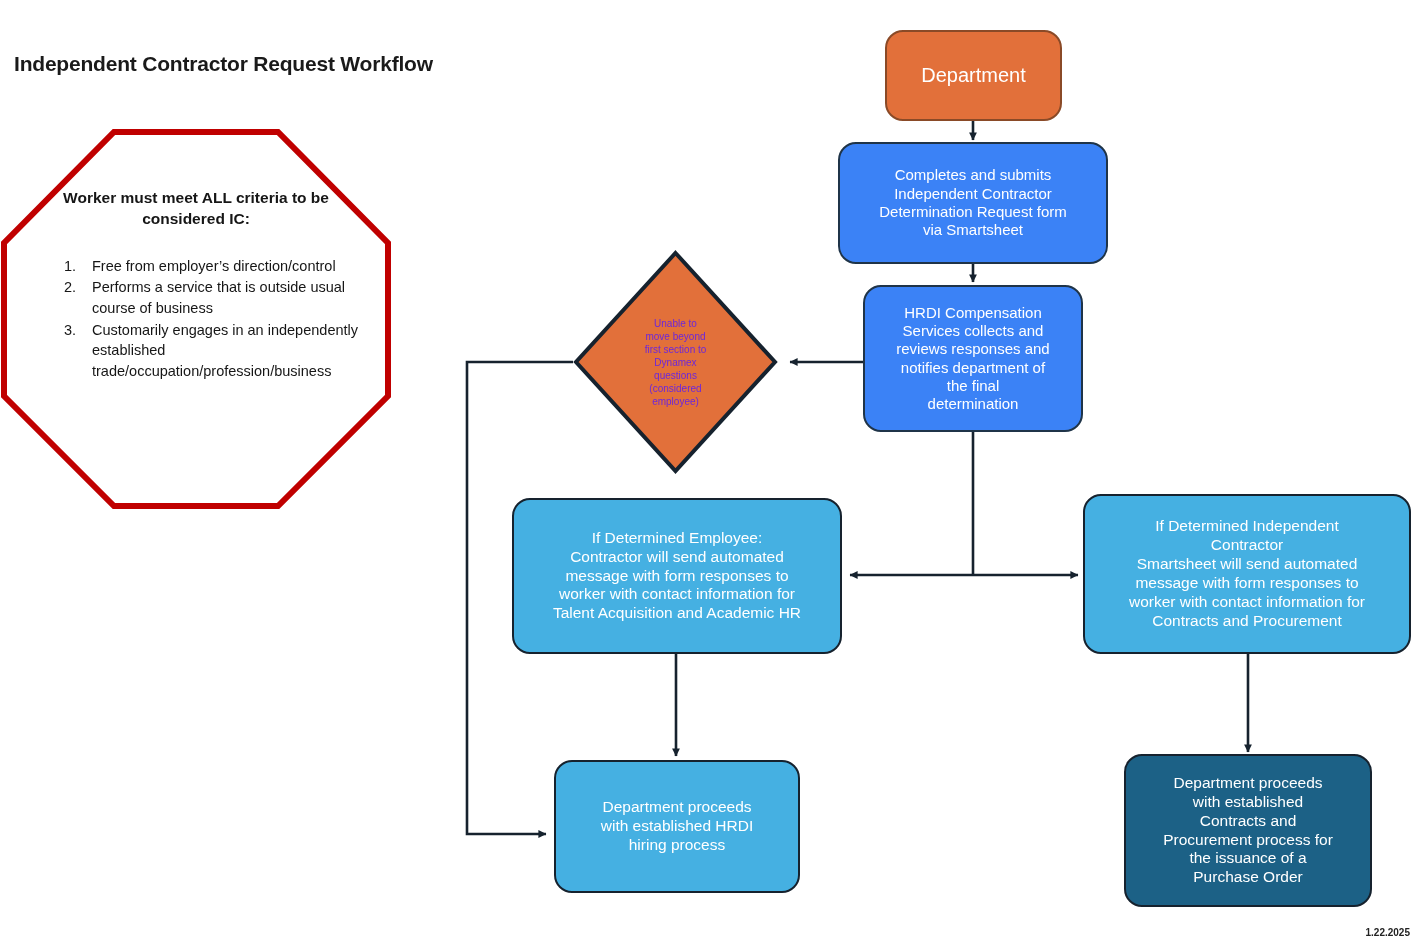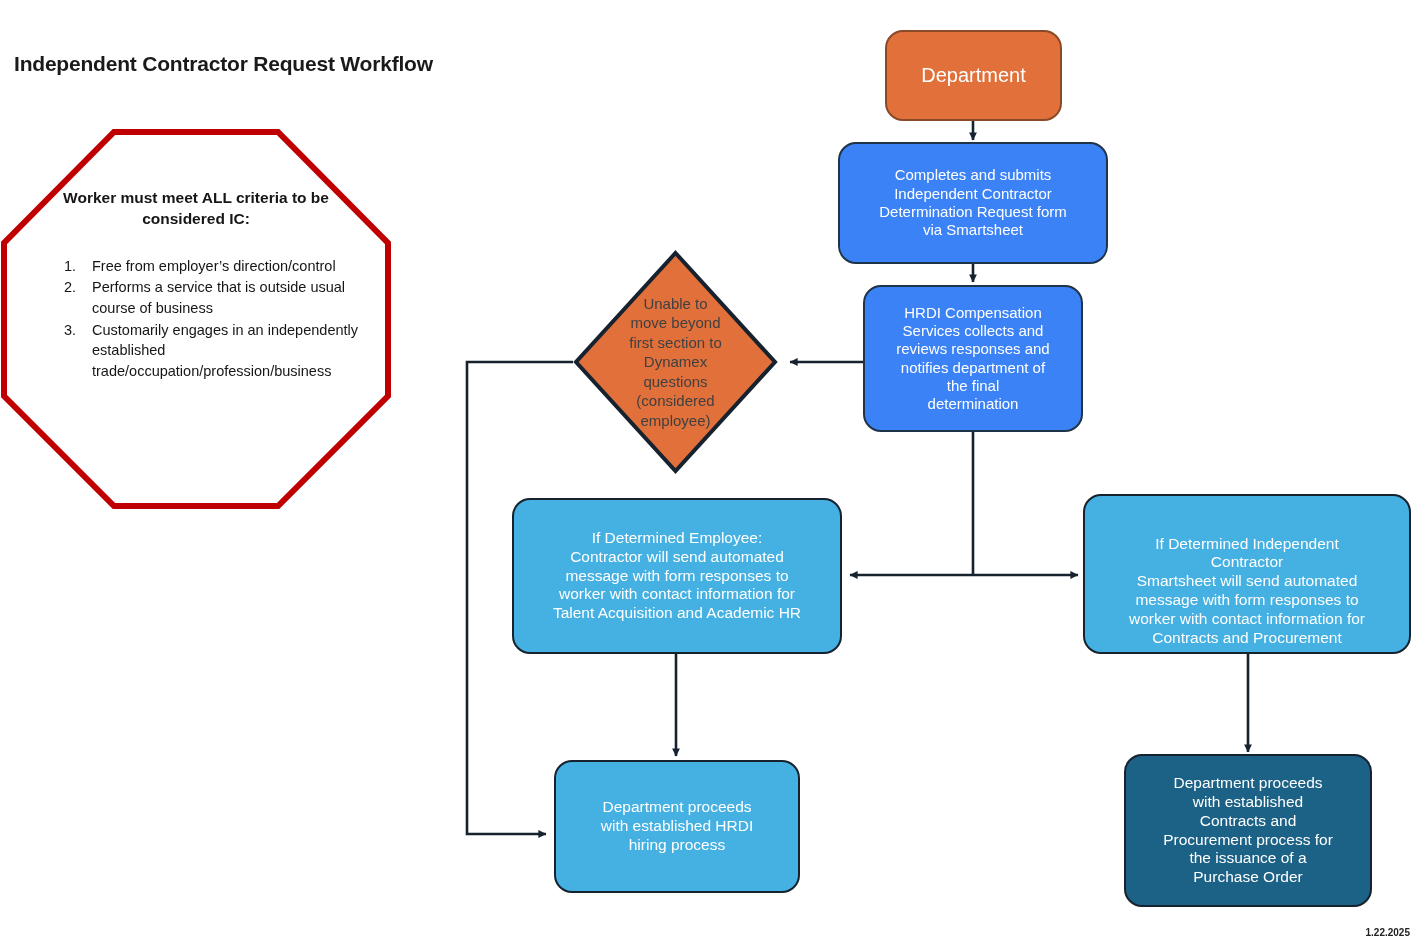--- a/index.html
+++ b/index.html
@@ -137,22 +137,22 @@
   .diamond-label {
     position: absolute;
     left: 0;
     top: 0;
     width: 205px;
     height: 224px;
     display: flex;
     align-items: center;
     justify-content: center;
     text-align: center;
-    color: #404040;
-    font-size: 15px;
+    color: #6d28d9;
+    font-size: 10px;
     line-height: 1.3;
     white-space: pre-line;
     padding: 0 24px;
     box-sizing: border-box;
   }
 
   .date-stamp {
     position: absolute;
     right: 14px;
     bottom: 10px;
@@ -254,21 +254,21 @@
   </div>
 
   <div class="node blue" style="left:512px; top:498px; width:330px; height:156px; font-size:15.5px;">
     <span class="label">If Determined Employee:
 Contractor will send automated
 message with form responses to
 worker with contact information for
 Talent Acquisition and Academic HR</span>
   </div>
 
-  <div class="node blue" style="left:1083px; top:494px; width:328px; height:160px; font-size:15.5px;align-items:flex-end;">
+  <div class="node blue" style="left:1083px; top:494px; width:328px; height:160px; font-size:15.5px;">
     <span class="label">If Determined Independent
 Contractor
 Smartsheet will send automated
 message with form responses to
 worker with contact information for
 Contracts and Procurement</span>
   </div>
 
   <div class="node blue" style="left:554px; top:760px; width:246px; height:133px; font-size:15.5px;">
     <span class="label">Department proceeds

